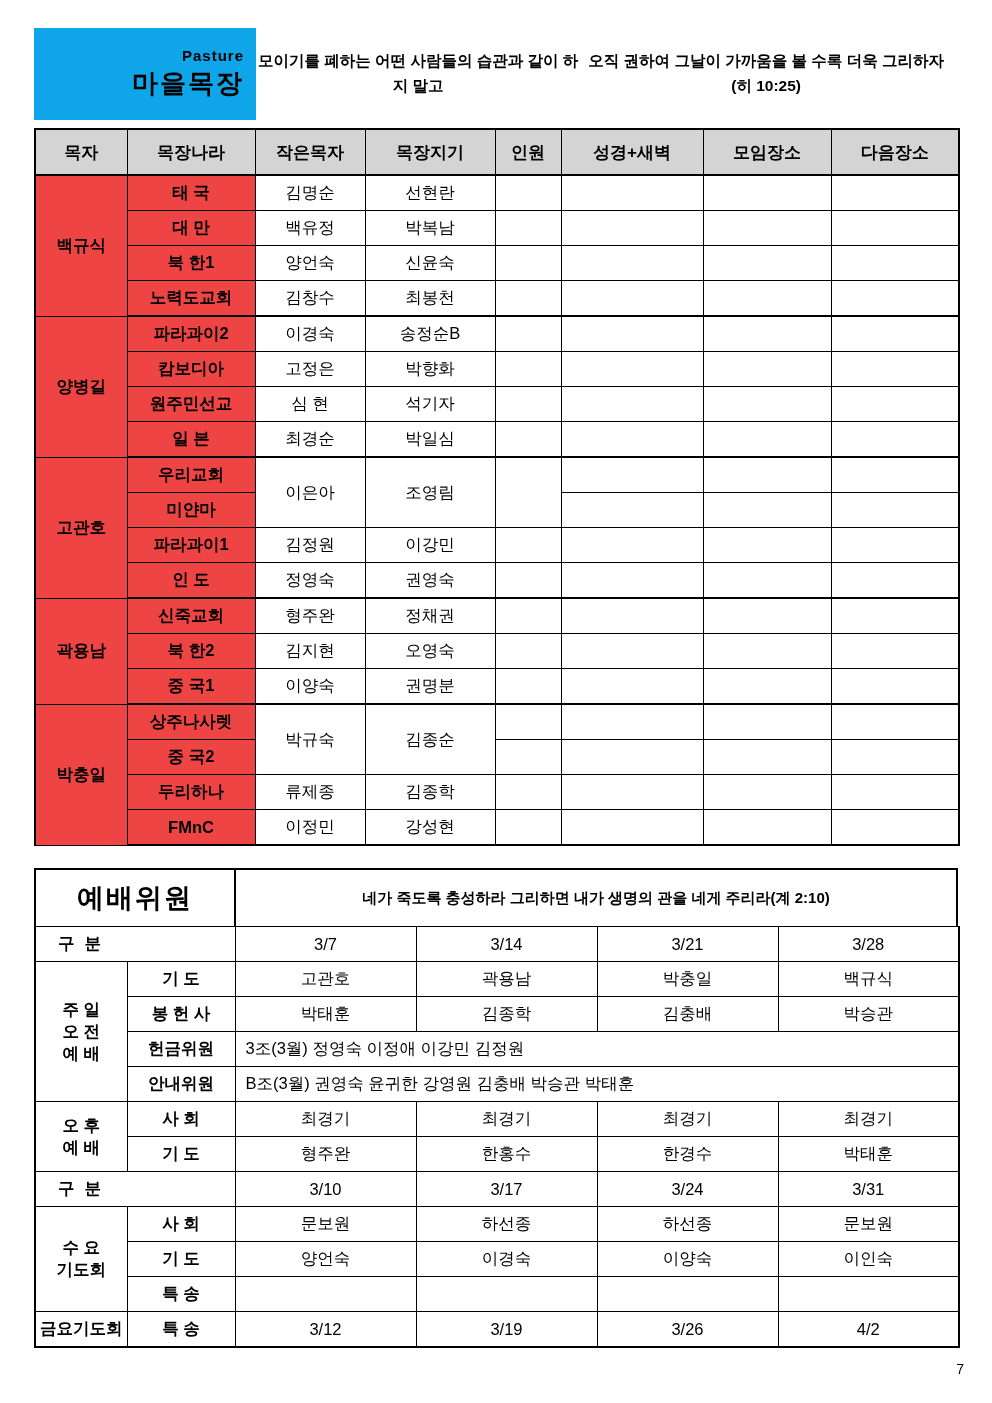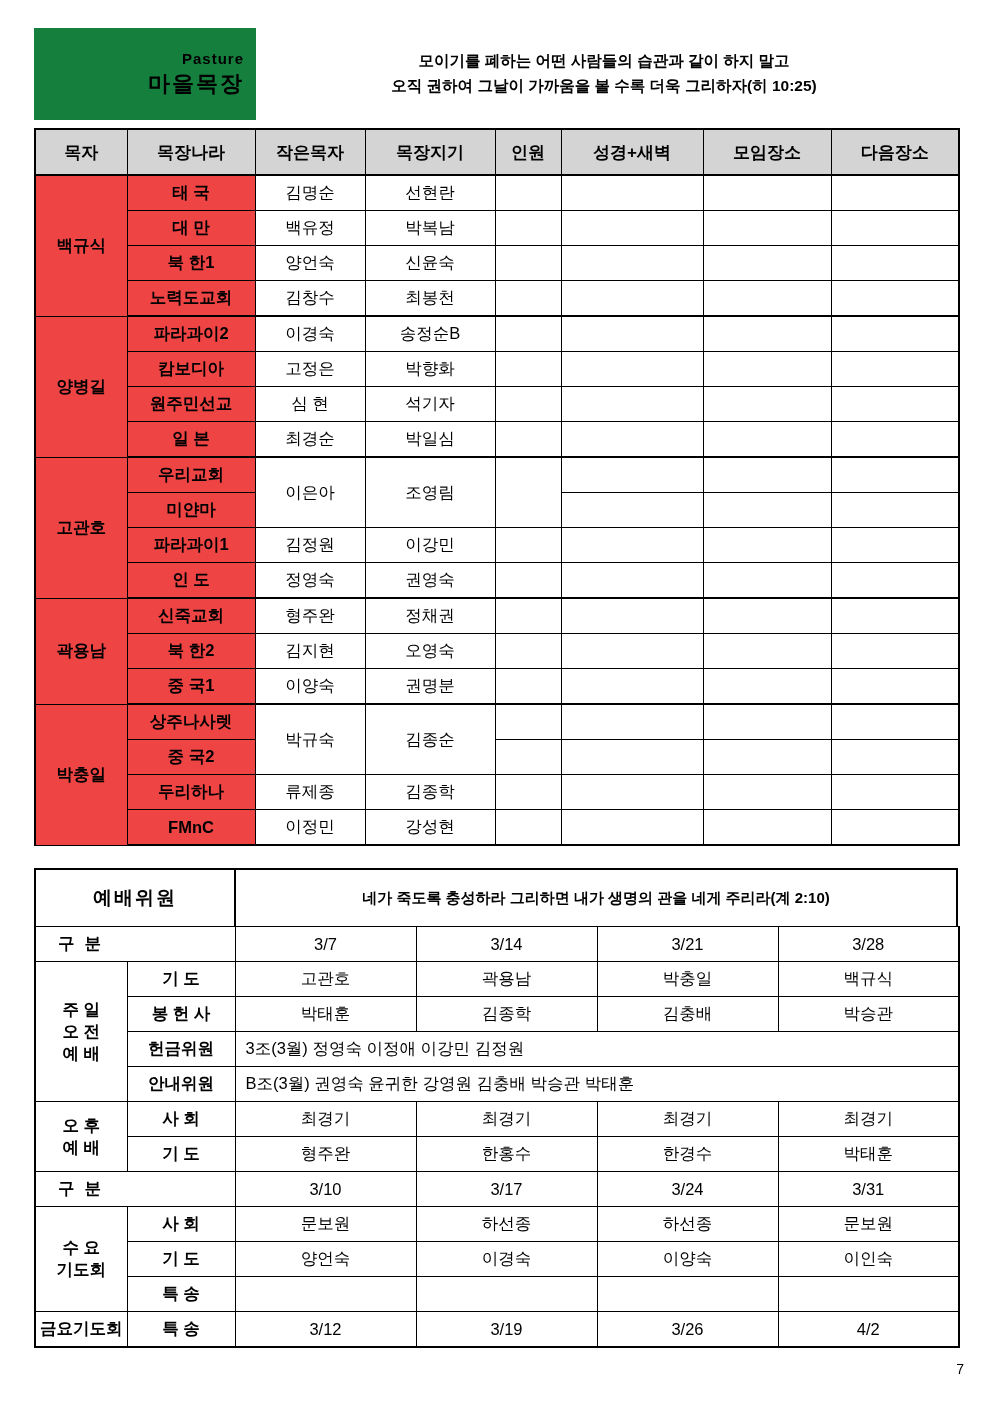--- a/index.html
+++ b/index.html
@@ -23,43 +23,42 @@
   }
 
   
   .header-band {
     display: flex;
     align-items: stretch;
     height: 92px;
   }
   .header-title-box {
     width: 222px;
-    background: #15803d;
+    background: #0ea5e9;
     display: flex;
     flex-direction: column;
     align-items: flex-end;
     justify-content: center;
     padding-right: 12px;
     box-sizing: border-box;
   }
   .header-sub {
     font-size: 15px;
     font-weight: bold;
     letter-spacing: 1px;
     margin-bottom: 2px;
   }
   .header-main {
-    font-size: 22px;
+    font-size: 26px;
     font-weight: bold;
     letter-spacing: 2px;
   }
   .header-verse {
     flex: 1;
     display: flex;
-    flex-direction: column;
     align-items: center;
     justify-content: center;
     font-size: 15.5px;
     font-weight: bold;
     line-height: 1.6;
     text-align: center;
     padding-right: 6px;
   }
 
   
@@ -105,21 +104,21 @@
     display: flex;
     border: 2px solid #000;
     border-bottom: none;
     height: 56px;
   }
   .worship-head-title {
     width: 200px;
     display: flex;
     align-items: center;
     justify-content: center;
-    font-size: 19px;
+    font-size: 27px;
     font-weight: bold;
     letter-spacing: 2px;
     border-right: 2px solid #000;
     box-sizing: border-box;
   }
   .worship-head-verse {
     flex: 1;
     display: flex;
     align-items: center;
     justify-content: center;

